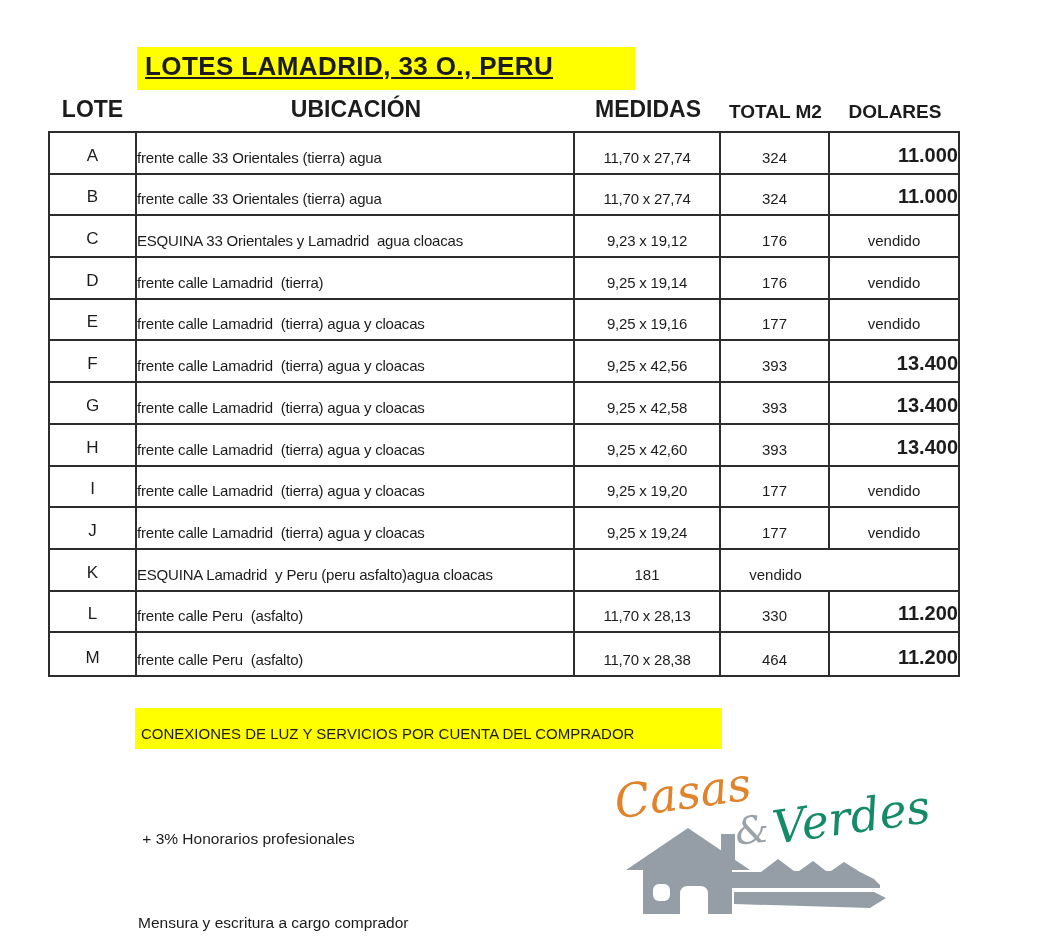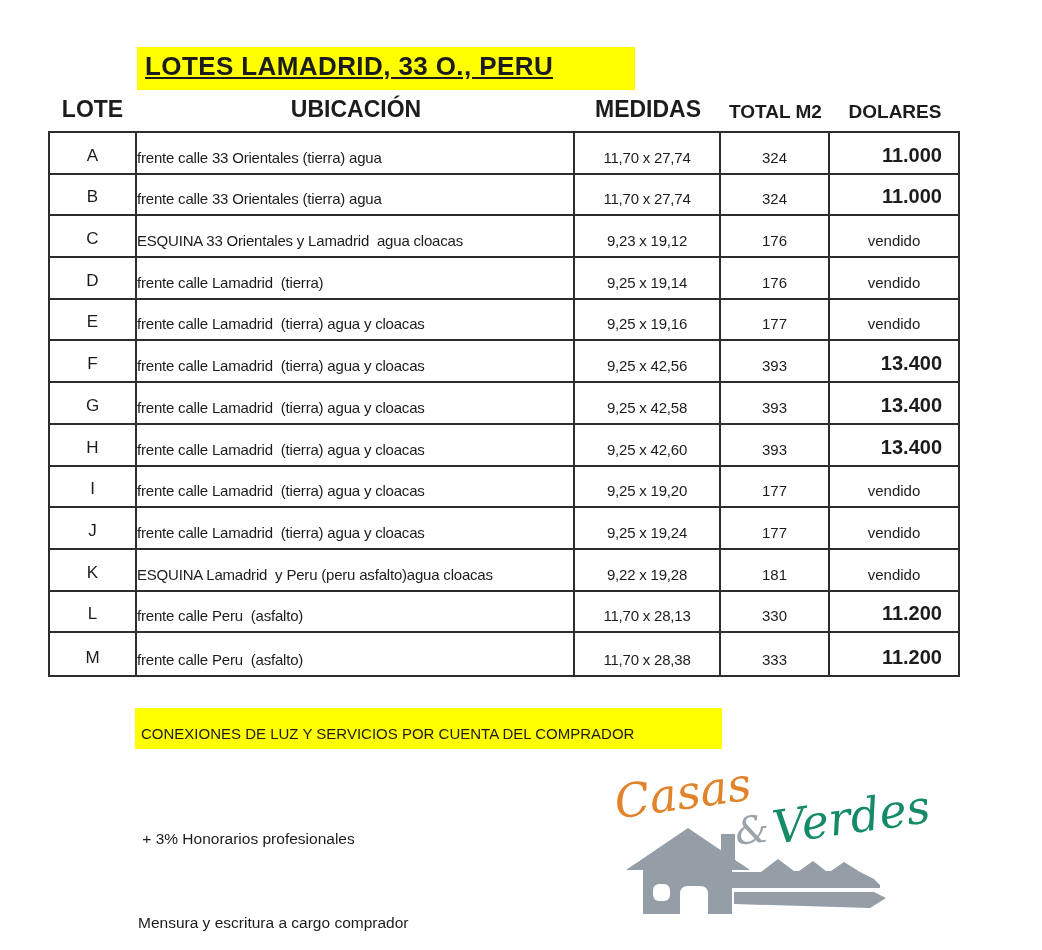--- a/index.html
+++ b/index.html
@@ -36,21 +36,21 @@
   .td {
     display:flex; align-items:flex-end; box-sizing:border-box; min-width:0;
     border-right:2px solid #2d2d2d; font-size:15px; padding-bottom:7px; overflow:hidden;
   }
   .td:last-child { border-right:none; }
   .c-lote { justify-content:center; font-size:17px; }
   .c-ubi  { justify-content:flex-start; white-space:pre; letter-spacing:-0.2px; }
   .c-med  { justify-content:center; letter-spacing:-0.2px; }
   .c-tot  { justify-content:center; }
   .c-dol  { justify-content:center; }
-  .c-dol.price { justify-content:flex-end; padding-right:16px; font-weight:bold; font-size:20px; padding-bottom:6px; }
+  .c-dol.price { justify-content:flex-end; padding-right:0; font-weight:bold; font-size:20px; padding-bottom:6px; }
 
   
   .services-band {
     position:absolute; left:135px; top:708px; width:587px; height:41px;
     background:#FFFF00; box-sizing:border-box;
     display:flex; align-items:flex-end; padding:8px 0 7px 6px; font-size:15px; white-space:pre;
   }
 
   
   .notes { position:absolute; left:138px; top:769px; font-size:15.5px; line-height:28px; white-space:pre; }
@@ -147,36 +147,35 @@
     <div class="tr">
       <div class="td c-lote">J</div>
       <div class="td c-ubi">frente calle Lamadrid  (tierra) agua y cloacas</div>
       <div class="td c-med">9,25 x 19,24</div>
       <div class="td c-tot">177</div>
       <div class="td c-dol vendido">vendido</div>
     </div>
     <div class="tr">
       <div class="td c-lote">K</div>
       <div class="td c-ubi">ESQUINA Lamadrid  y Peru (peru asfalto)agua cloacas</div>
-      <div class="td c-med">9,22 x 19,28</div>
       <div class="td c-tot">181</div>
       <div class="td c-dol vendido">vendido</div>
     </div>
     <div class="tr">
       <div class="td c-lote">L</div>
       <div class="td c-ubi">frente calle Peru  (asfalto)</div>
       <div class="td c-med">11,70 x 28,13</div>
       <div class="td c-tot">330</div>
       <div class="td c-dol price">11.200</div>
     </div>
     <div class="tr">
       <div class="td c-lote">M</div>
       <div class="td c-ubi">frente calle Peru  (asfalto)</div>
       <div class="td c-med">11,70 x 28,38</div>
-      <div class="td c-tot">333</div>
+      <div class="td c-tot">464</div>
       <div class="td c-dol price">11.200</div>
     </div>
   </div>
 
   <div class="services-band">
     <span>CONEXIONES DE LUZ Y SERVICIOS POR CUENTA DEL COMPRADOR</span>
   </div>
 
   <div class="notes">
     <div> + 3% Honorarios profesionales</div>

